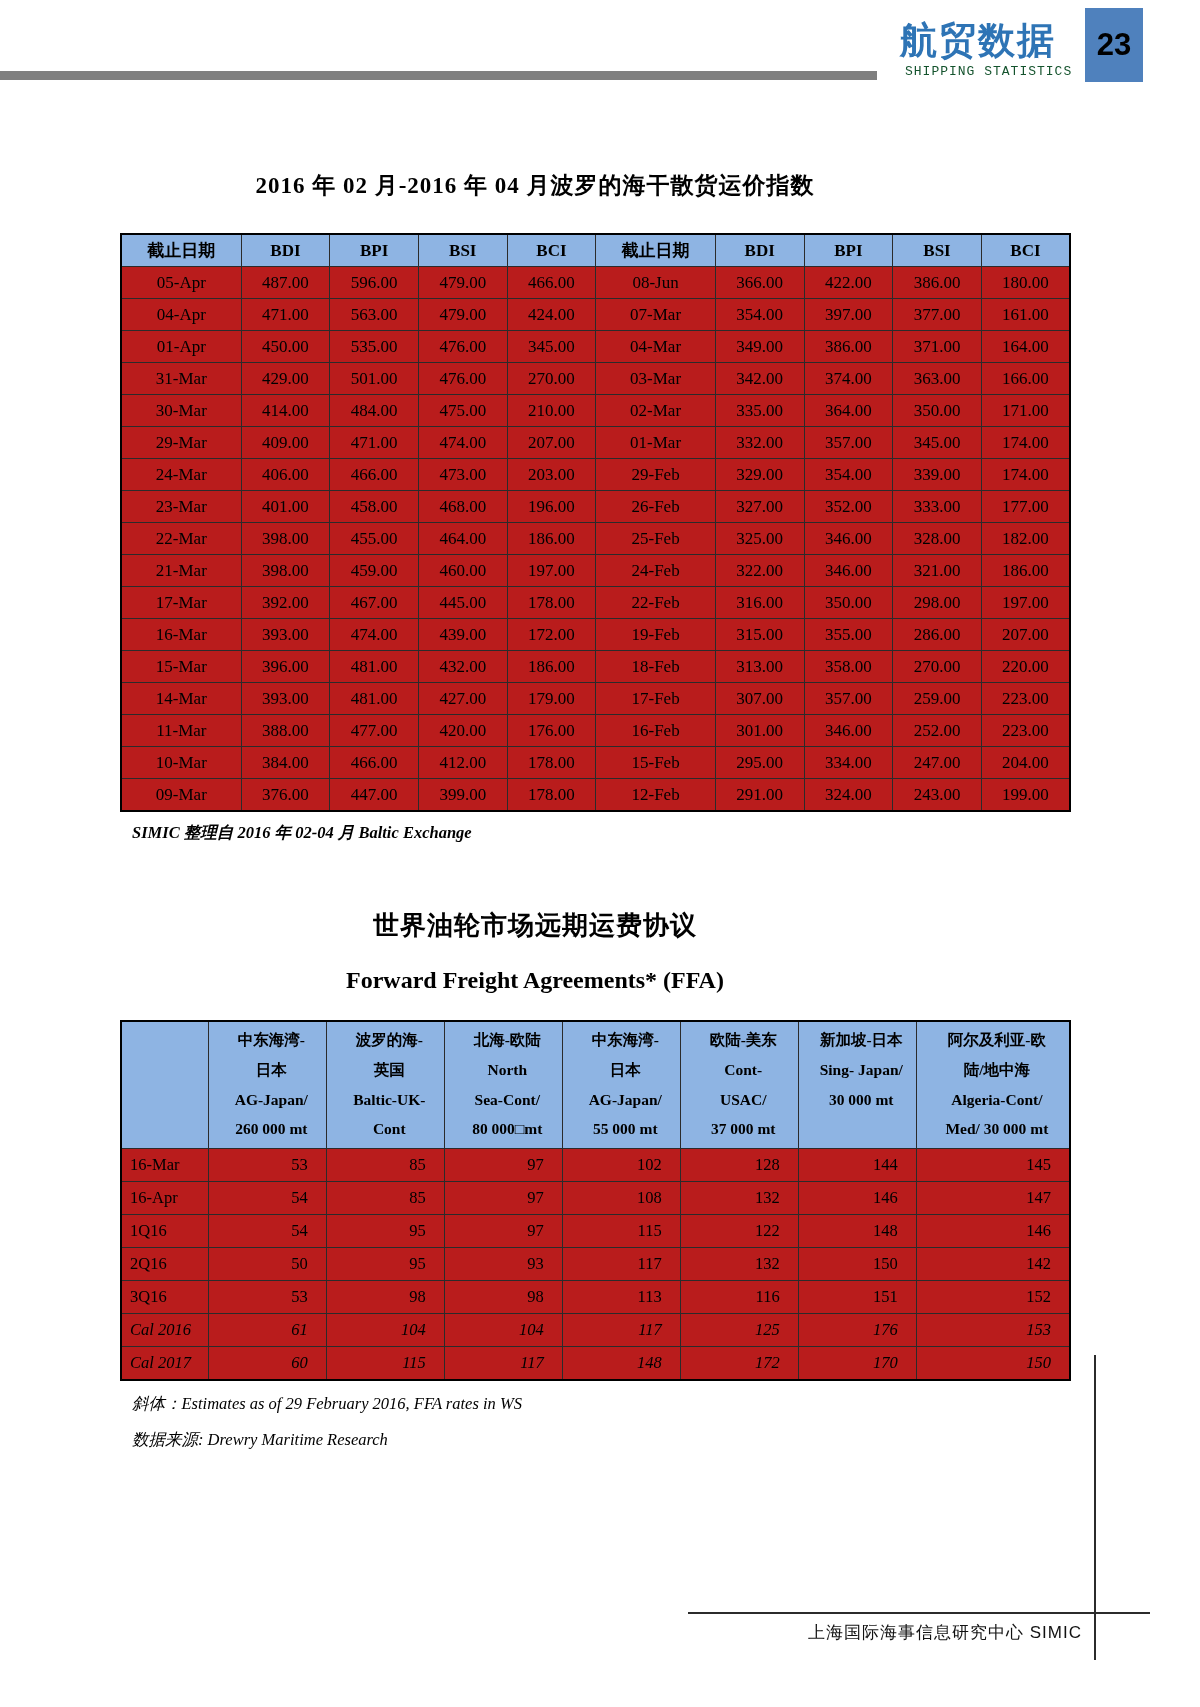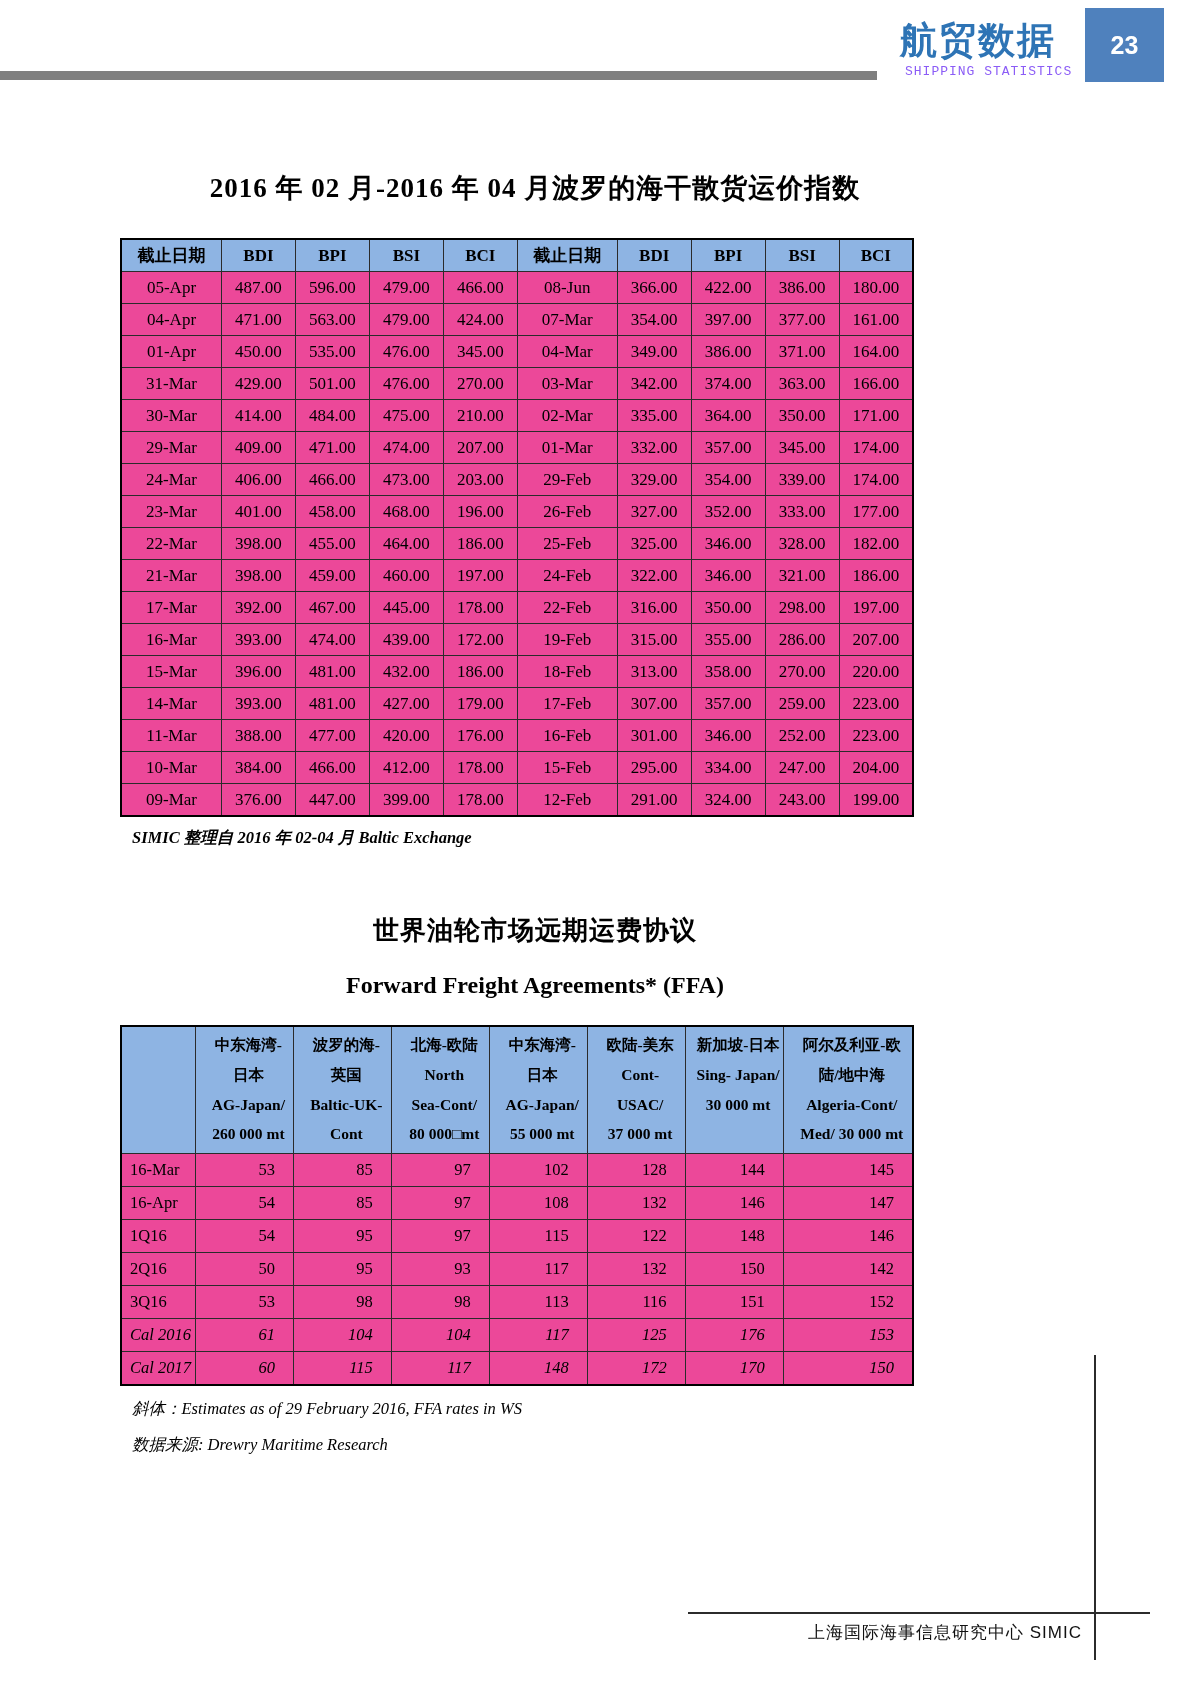--- a/index.html
+++ b/index.html
@@ -9,34 +9,34 @@
   }
   
   .header-cn{
     position:absolute;top:22px;left:900px;width:155px;
     font-family:"Liberation Sans", sans-serif;font-weight:700;
     font-size:37px;line-height:1;color:#2E74B5;letter-spacing:2px;white-space:nowrap;
   }
   .header-en{
     position:absolute;top:64px;left:905px;
     font-family:"Liberation Mono", monospace;font-size:13px;letter-spacing:1px;
-    color:#8b5cf6;white-space:nowrap;text-align:right;
+    color:#14532d;white-space:nowrap;text-align:right;
   }
   .page-badge{
-    position:absolute;top:8px;left:1085px;width:79px;height:74px;
-    background:#4F81BD;color:#ffffff;font-family:"Liberation Sans", sans-serif;
-    font-weight:700;font-size:25px;display:flex;align-items:center;justify-content:center;
+    position:absolute;top:8px;left:1085px;width:58px;height:74px;
+    background:#4F81BD;color:#000000;font-family:"Liberation Sans", sans-serif;
+    font-weight:700;font-size:31px;display:flex;align-items:center;justify-content:center;
   }
   .gray-bar{position:absolute;top:71px;left:0;width:877px;height:9px;background:#7F7F7F;}
   
   .content{position:absolute;top:0;left:120px;width:830px;}
   .t1-title{
-    margin:170px 0 0 0;text-align:center;font-size:27px;font-weight:700;letter-spacing:1px;
-  }
-  table{border-collapse:collapse;width:794px;table-layout:fixed;background:#ec4899;}
+    margin:170px 0 0 0;text-align:center;font-size:23px;font-weight:700;letter-spacing:1px;
+  }
+  table{border-collapse:collapse;width:951px;table-layout:fixed;background:#b91c1c;}
   table.baltic{margin-top:32px;border:2px solid #000;}
   table.baltic th,table.baltic td{
     border:1px solid #2b2b2b;text-align:center;font-size:17px;height:31px;padding:0;
   }
   table.baltic th{background:#8EB4E3;font-weight:700;}
   table.baltic th:nth-child(1),table.baltic th:nth-child(6),
   table.baltic td:nth-child(1),table.baltic td:nth-child(6){width:12.5%;}
   .source-note{
     margin:10px 0 0 12px;font-style:italic;font-size:16.5px;font-weight:bold;
   }

